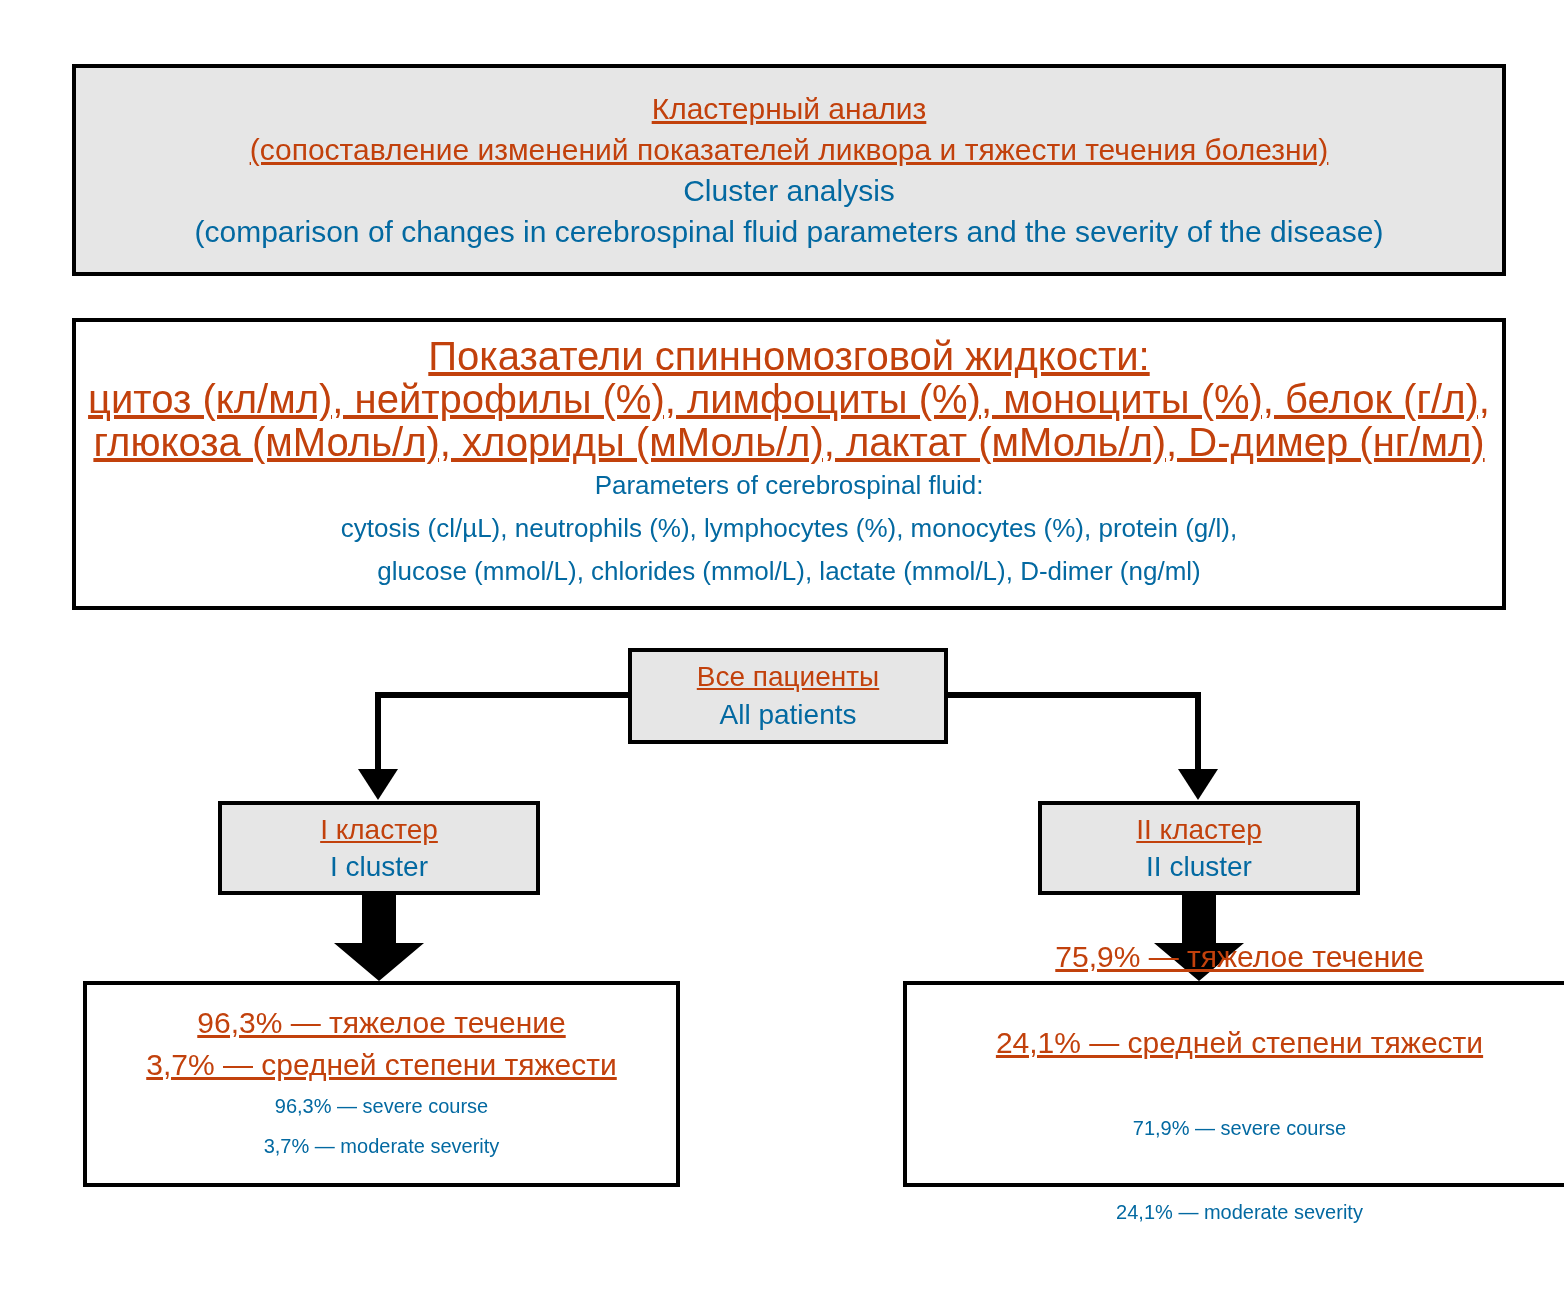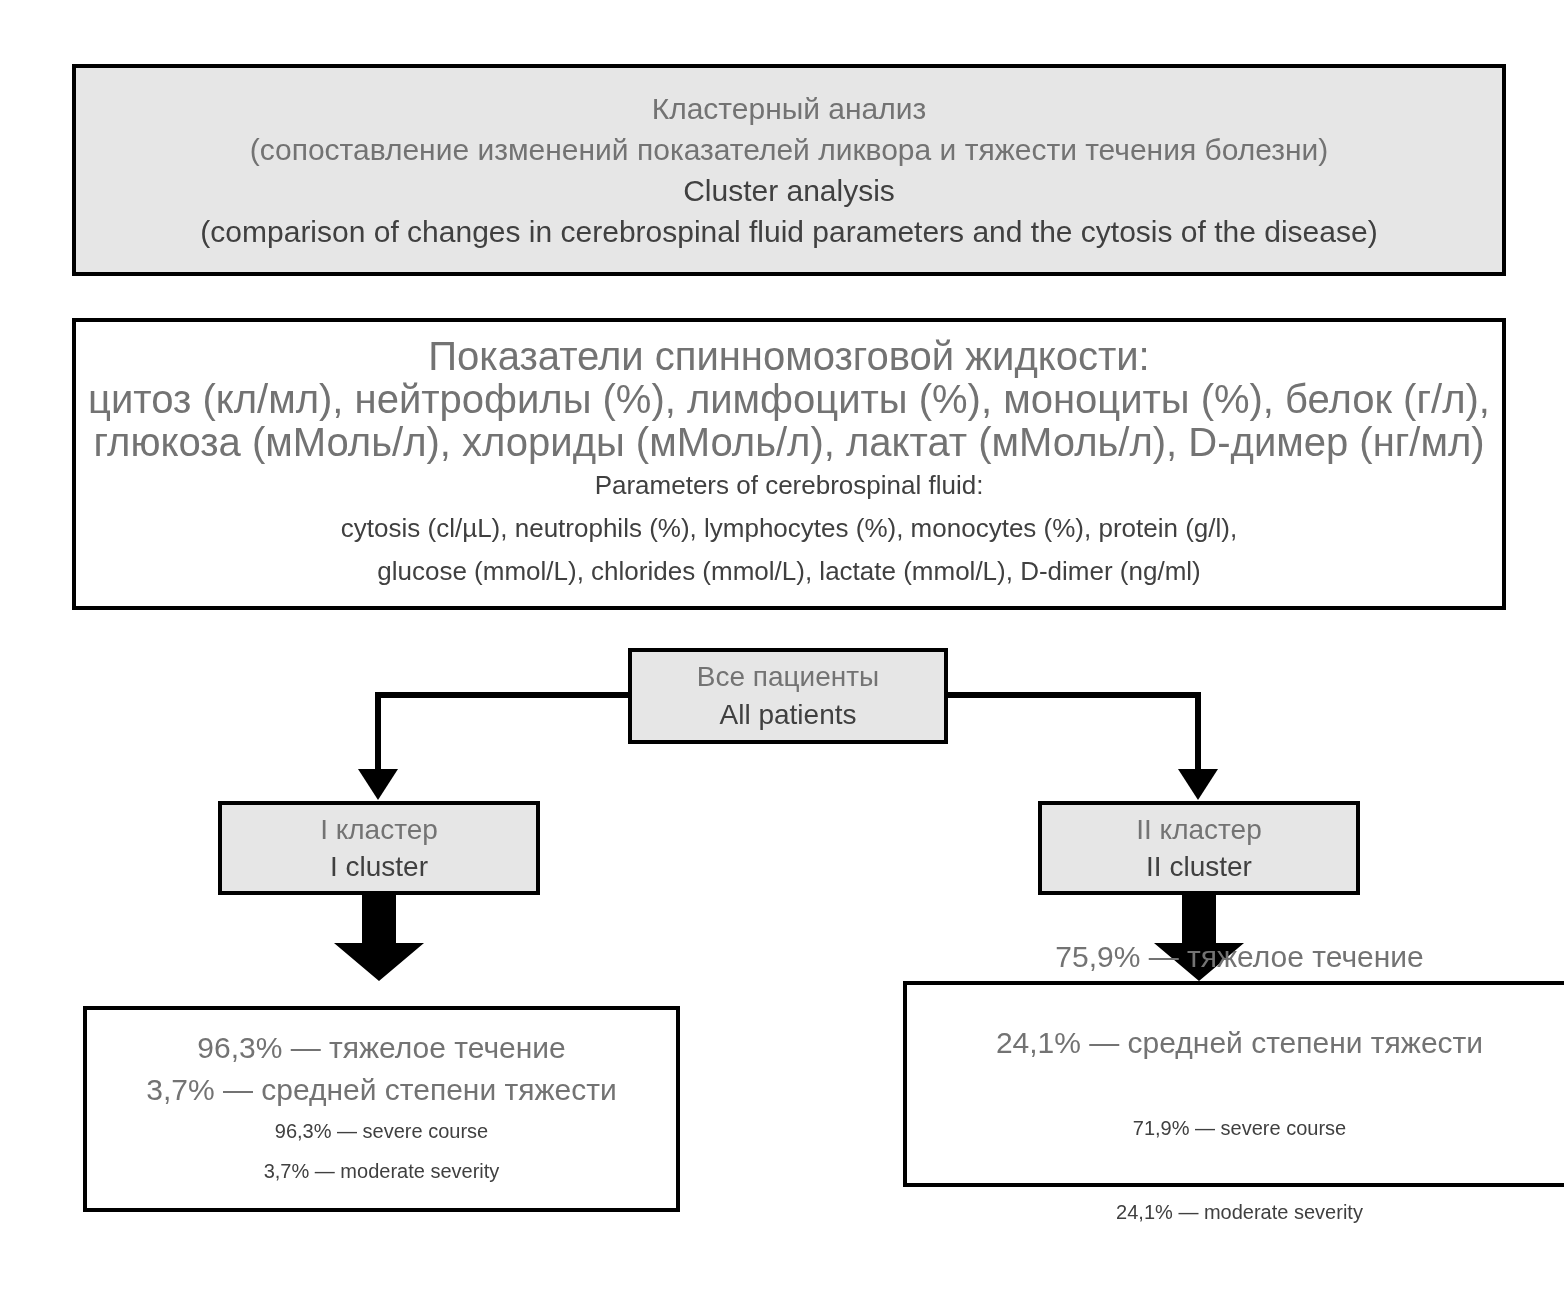--- a/index.html
+++ b/index.html
@@ -27,25 +27,26 @@
     display: flex;
     flex-direction: column;
     align-items: center;
     justify-content: center;
     text-align: center;
   }
   .box.filled { background: #e6e6e6; }
   .box.plain  { background: #ffffff; }
 
   .ru {
-    color: #737373;
+    color: #c2410c;
     white-space: nowrap;
+    text-decoration: underline;
   }
   .en {
-    color: #404040;
+    color: #0369a1;
     white-space: nowrap;
   }
 
   
   #header-box {
     left: 72px;
     top: 64px;
     width: 1434px;
     height: 212px;
     padding: 4px 10px;
@@ -85,21 +86,21 @@
   #cluster-2-box { left: 1038px; }
   .cluster-box .ru { font-size: 28px; line-height: 37px; }
   .cluster-box .en { font-size: 28px; line-height: 37px; }
 
   
   .result-box {
     top: 981px;
     height: 206px;
     padding: 4px 8px;
   }
-  #result-1-box { left: 83px; width: 597px; margin-top: 25px; }
+  #result-1-box { left: 83px; width: 597px; }
   #result-2-box { left: 903px; width: 673px; gap: 44px; }
   .result-box .ru { font-size: 30px; line-height: 42px; }
   .result-box .en { font-size: 20px; line-height: 40px; }
 
   
   #wires {
     position: absolute;
     left: 0;
     top: 0;
     width: 1564px;
@@ -130,21 +131,21 @@
 
     <g>
       <polygon points="1182,893 1216,893 1216,943 1244,943 1199,981 1154,943 1182,943" fill="#000000"></polygon>
     </g>
   </svg>
 
   <div class="box filled" id="header-box">
     <div class="ru">Кластерный анализ</div>
     <div class="ru">(сопоставление изменений показателей ликвора и тяжести течения болезни)</div>
     <div class="en">Cluster analysis</div>
-    <div class="en">(comparison of changes in cerebrospinal fluid parameters and the cytosis of the disease)</div>
+    <div class="en">(comparison of changes in cerebrospinal fluid parameters and the severity of the disease)</div>
   </div>
 
   <div class="box plain" id="params-box">
     <div class="ru">Показатели спинномозговой жидкости:</div>
     <div class="ru">цитоз (кл/мл), нейтрофилы (%), лимфоциты (%), моноциты (%), белок (г/л),</div>
     <div class="ru">глюкоза (мМоль/л), хлориды (мМоль/л), лактат (мМоль/л), D-димер (нг/мл)</div>
     <div class="en">Parameters of cerebrospinal fluid:</div>
     <div class="en">cytosis (cl/µL), neutrophils (%), lymphocytes (%), monocytes (%), protein (g/l),</div>
     <div class="en">glucose (mmol/L), chlorides (mmol/L), lactate (mmol/L), D-dimer (ng/ml)</div>
   </div>

